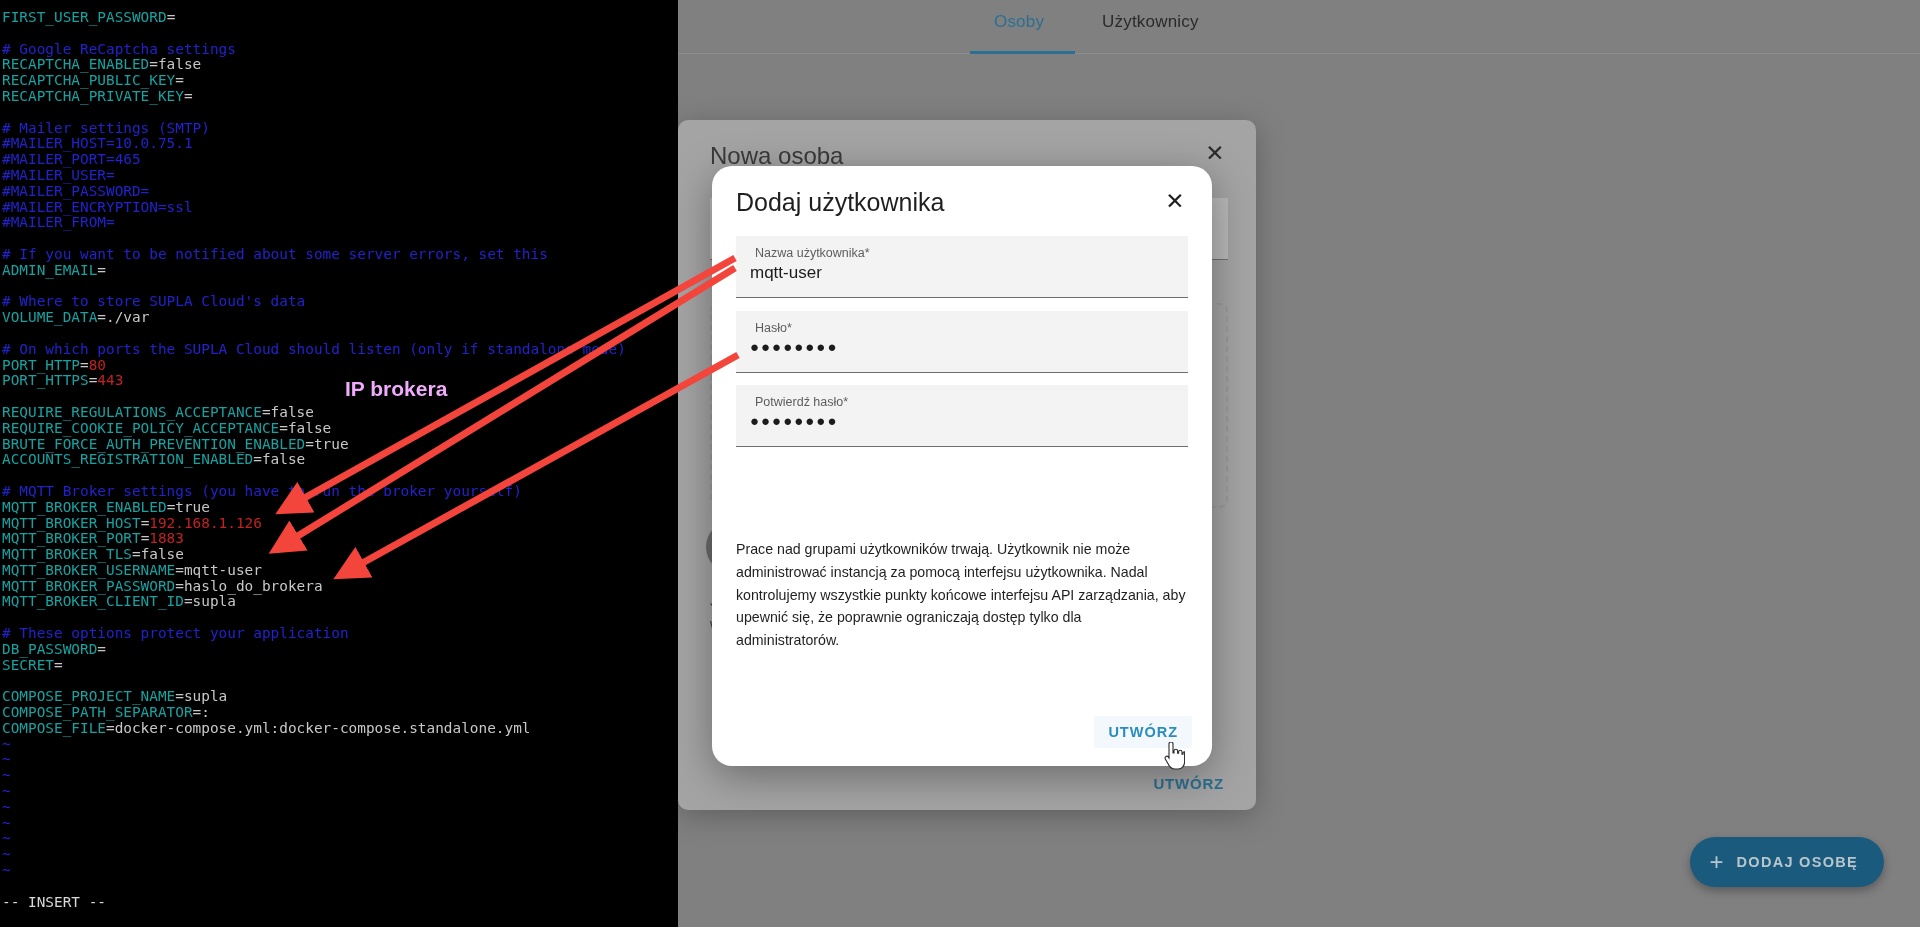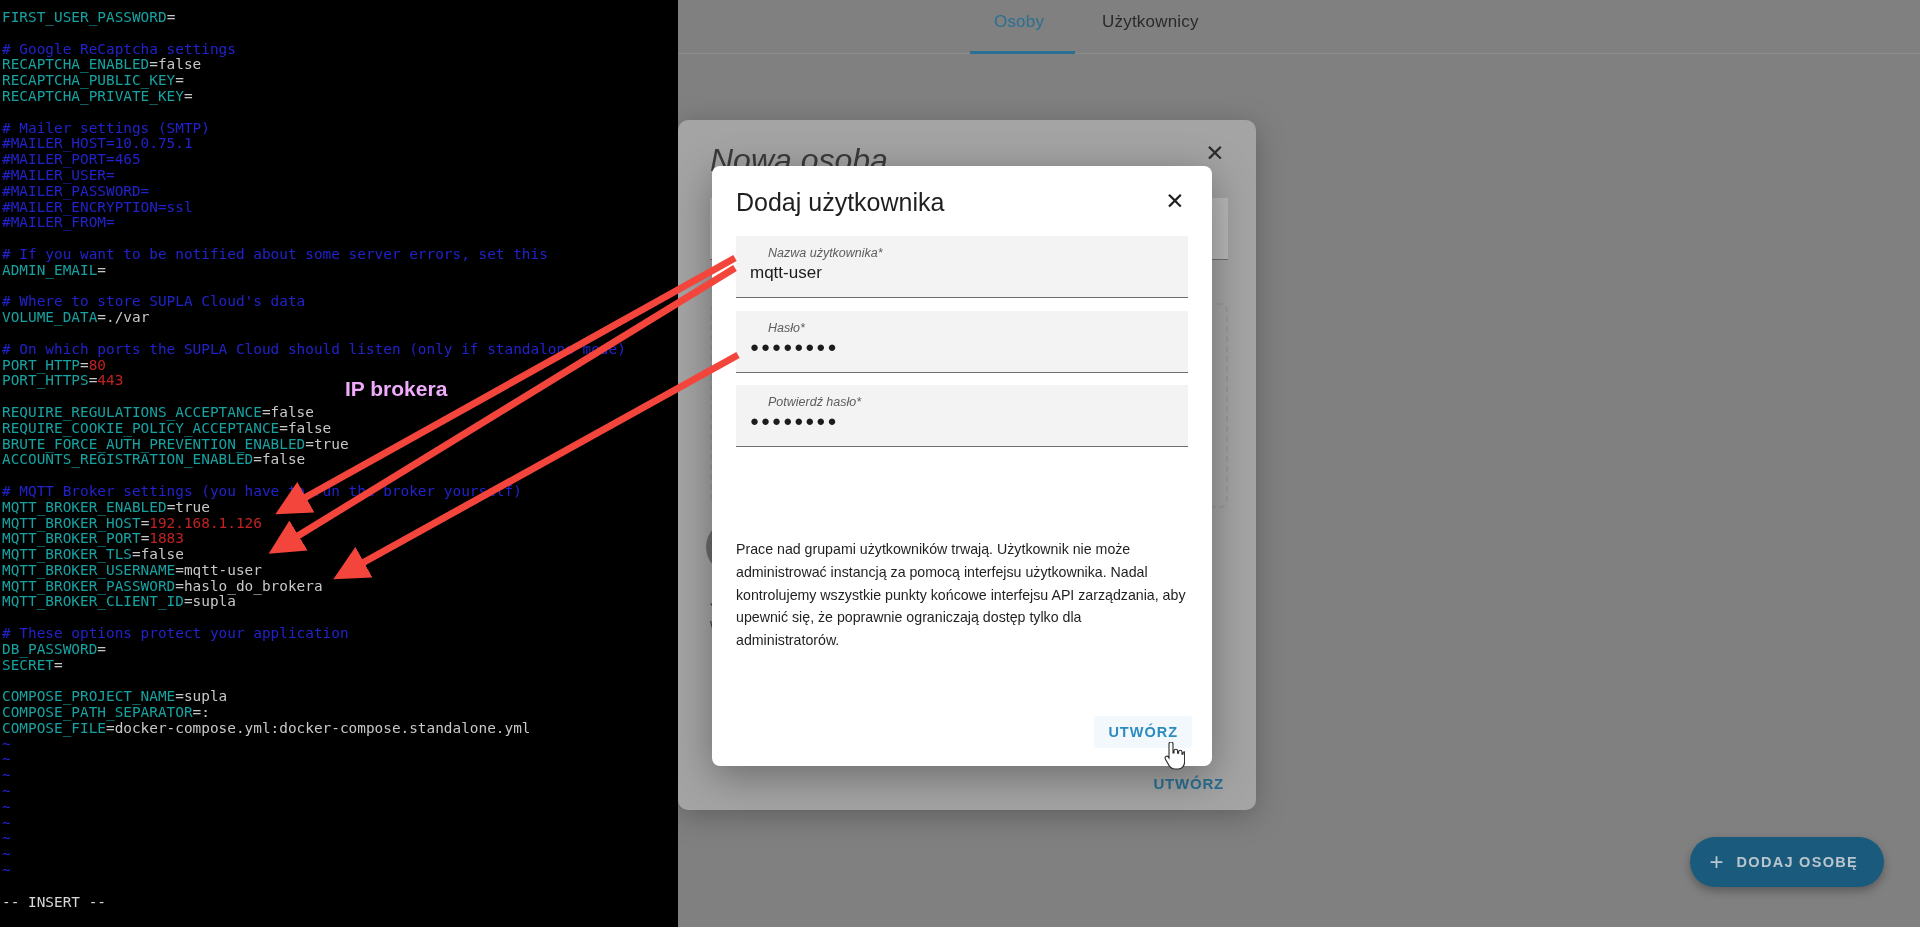--- a/index.html
+++ b/index.html
@@ -59,21 +59,21 @@
   
   #bg-dialog {
     position: absolute; left: 0px; top: 120px;
     width: 578px; height: 690px;
     background: rgba(185,185,185,0.62);
     border-radius: 10px;
     box-shadow: 0 6px 30px rgba(0,0,0,.25);
   }
   #bg-dialog .bg-title {
     position: absolute; left: 32px; top: 22px;
-    font-size: 32px; color: #3a3a3a; font-style: italic;
+    font-size: 24px; color: #3a3a3a;
   }
   #bg-close {
     position: absolute; right: 28px; top: 20px;
     width: 26px; height: 26px; color: #2b2b2b;
     font-size: 23px; line-height: 26px; text-align: center;
   }
   .bg-field {
     position: absolute; left: 32px; width: 518px; height: 62px;
     background: rgba(210,210,210,0.45);
     border-bottom: 1px solid #6f6f6f;
@@ -120,41 +120,41 @@
   #fab .fab-label {
     font-size: 14.5px; font-weight: bold; letter-spacing: 1.3px;
     color: #b9c6cd;
   }
 
   
   #modal {
     position: absolute; left: 712px; top: 166px;
     width: 500px; height: 600px;
     background: #ffffff;
-    border-radius: 8px;
+    border-radius: 20px;
     box-shadow: 0 10px 40px rgba(0,0,0,.35);
     z-index: 20;
   }
   #modal-title {
     position: absolute; left: 24px; top: 22px;
     font-size: 25px; color: #1f1f1f;
   }
   #modal-close {
     position: absolute; right: 24px; top: 22px;
     width: 26px; height: 26px;
     font-size: 23px; line-height: 26px; text-align: center; color: #1f1f1f;
   }
   .field {
     position: absolute; left: 24px; width: 452px; height: 62px;
     background: #f3f3f3;
     border-bottom: 1px solid #6d6d6d;
   }
   .field .f-label {
-    position: absolute; left: 32px; top: 10px;
-    font-size: 12.5px; color: #5d5d5d; font-style: italic;
+    position: absolute; left: 19px; top: 10px;
+    font-size: 12.5px; color: #5d5d5d;
   }
   .field .f-value {
     position: absolute; left: 14px; top: 27px;
     font-size: 17px; color: #1c1c1c;
   }
   .field .f-value.dots { letter-spacing: 2px; font-size: 15px; }
   #field-username { top: 70px; }
   #field-password { top: 145px; }
   #field-password2 { top: 219px; }
 

